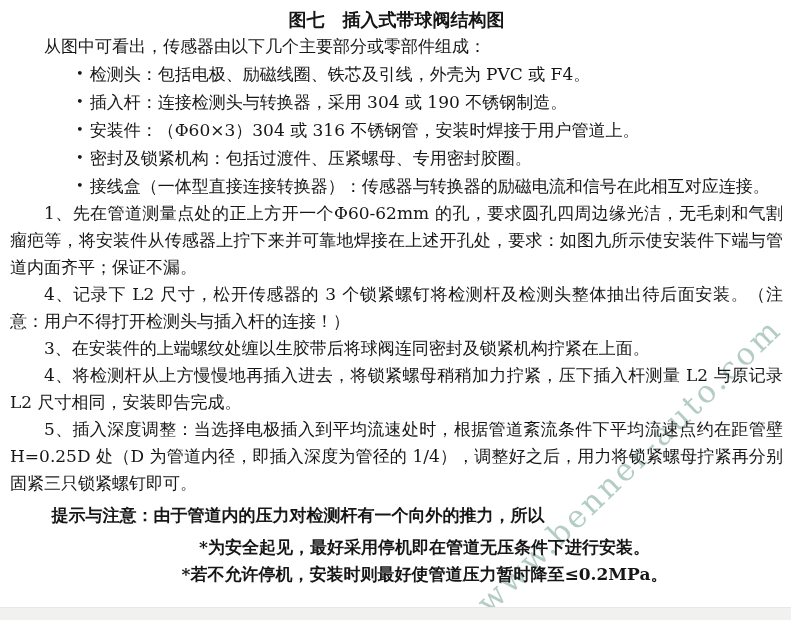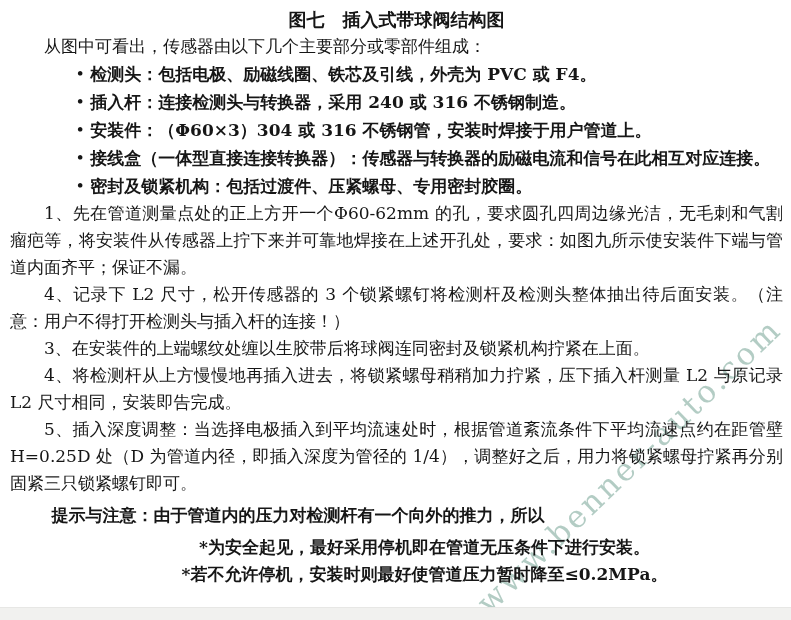--- a/index.html
+++ b/index.html
@@ -39,21 +39,21 @@
     line-height:27px;
   }
   .title{
     margin:0;
     font-size:18px;
     font-weight:700;
     text-align:center;
     line-height:27px;
   }
   .intro{margin:0;text-indent:2em;font-family:Liberation Serif, serif;}
-  .bullet-row{padding-left:66px;font-weight:bold;}
+  .bullet-row{padding-left:66px;}
   .bullet-mark{
     display:inline-block;
     font-size:13px;
     vertical-align:2px;
     margin-right:6px;
   }
   .step{margin:0;text-indent:2em;text-align:justify;}
   .note-head{margin:5px;text-indent:2.15em;font-weight:700;}
   .note-item{margin:0;padding-left:56px;font-weight:700;text-align:center;}
   .footer-strip{
@@ -77,34 +77,34 @@
 
     <p class="intro">从图中可看出，传感器由以下几个主要部分或零部件组成：</p>
 
     <div class="bullets">
 
         <div class="bullet-row">
           <span class="bullet-mark">•</span><span>检测头：包括电极、励磁线圈、铁芯及引线，外壳为 PVC 或 F4。</span>
         </div>
 
         <div class="bullet-row">
-          <span class="bullet-mark">•</span><span>插入杆：连接检测头与转换器，采用 240 或 316 不锈钢制造。</span>
+          <span class="bullet-mark">•</span><span>插入杆：连接检测头与转换器，采用 304 或 190 不锈钢制造。</span>
         </div>
 
         <div class="bullet-row">
           <span class="bullet-mark">•</span><span>安装件：（Φ60×3）304 或 316 不锈钢管，安装时焊接于用户管道上。</span>
         </div>
 
 
         <div class="bullet-row">
-          <span class="bullet-mark">•</span><span>接线盒（一体型直接连接转换器）：传感器与转换器的励磁电流和信号在此相互对应连接。</span>
+          <span class="bullet-mark">•</span><span>密封及锁紧机构：包括过渡件、压紧螺母、专用密封胶圈。</span>
         </div>
 
         <div class="bullet-row">
-          <span class="bullet-mark">•</span><span>密封及锁紧机构：包括过渡件、压紧螺母、专用密封胶圈。</span>
+          <span class="bullet-mark">•</span><span>接线盒（一体型直接连接转换器）：传感器与转换器的励磁电流和信号在此相互对应连接。</span>
         </div>
       </div>
 
     <div class="steps">
 
         <p class="step">1、先在管道测量点处的正上方开一个Φ60-62mm 的孔，要求圆孔四周边缘光洁，无毛刺和气割瘤疤等，将安装件从传感器上拧下来并可靠地焊接在上述开孔处，要求：如图九所示使安装件下端与管道内面齐平；保证不漏。</p>
 
         <p class="step">4、记录下 L2 尺寸，松开传感器的 3 个锁紧螺钉将检测杆及检测头整体抽出待后面安装。（注意：用户不得打开检测头与插入杆的连接！）</p>
 
         <p class="step">3、在安装件的上端螺纹处缠以生胶带后将球阀连同密封及锁紧机构拧紧在上面。</p>

